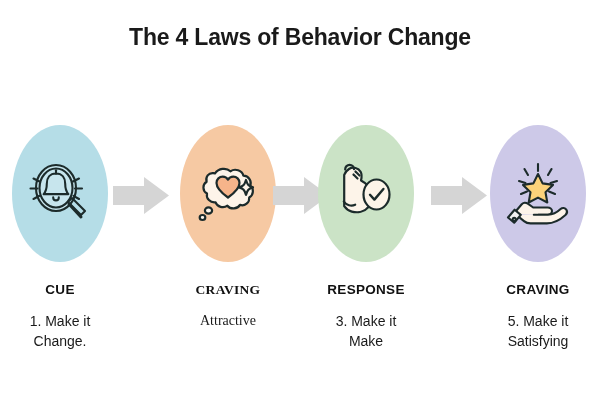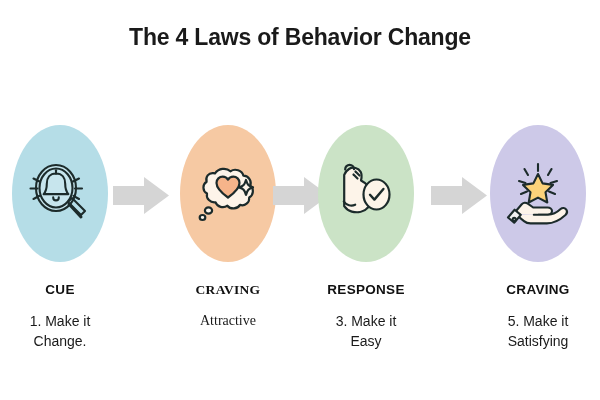--- a/index.html
+++ b/index.html
@@ -191,21 +191,21 @@
 
           <ellipse cx="47.5" cy="37.5" rx="13" ry="15" fill="#fdf4e9"></ellipse>
           <path d="M41 37.8 l4.4 4.8 l9 -10.6" stroke-width="2.4"></path>
         </svg>
       </span>
     </div>
     <div class="caption">
       <div class="stage-label">RESPONSE</div>
       <div class="stage-rule">
         <span class="rule-line">3. Make it</span>
-        <span class="rule-line">Easy</span>
+        <span class="rule-line">Make</span>
       </div>
     </div>
   </div>
 
   <div class="arrow arrow-2">
     <svg width="56" height="37" viewBox="0 0 56 37">
       <polygon points="0,9 31,9 31,0 56,18.5 31,37 31,28 0,28" fill="#d5d5d5"></polygon>
     </svg>
   </div>
 

